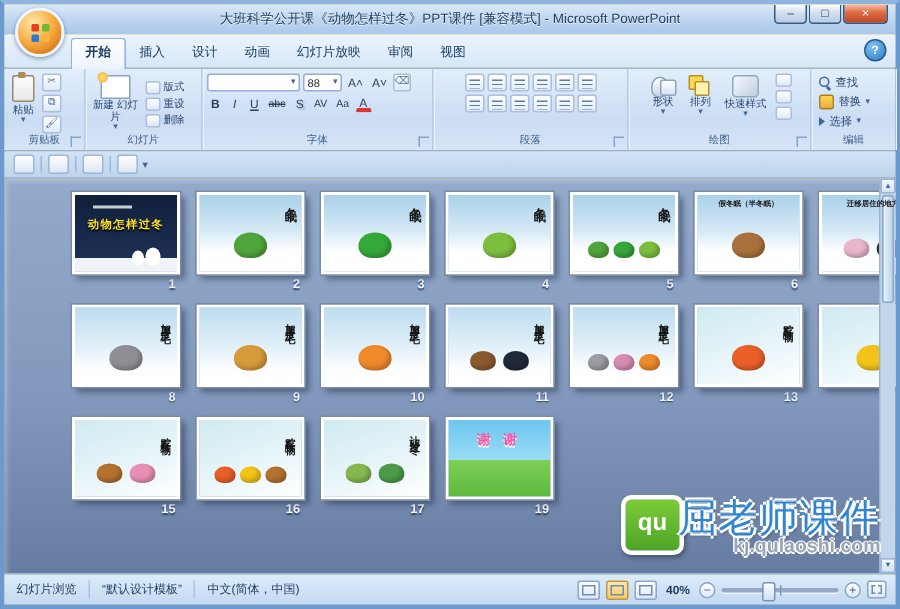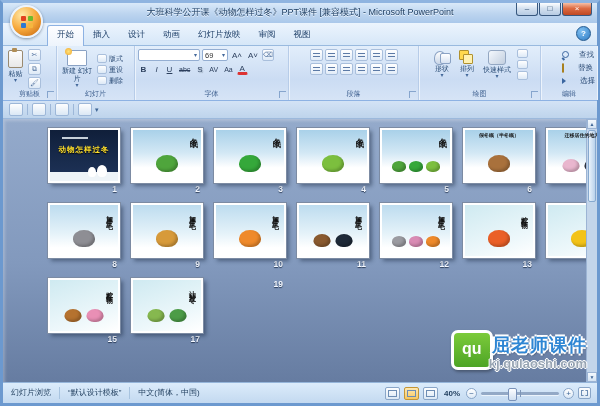--- a/index.html
+++ b/index.html
@@ -20,21 +20,21 @@
   .winbtns{position:absolute;top:0;right:5px;display:flex;gap:1px;z-index:9;}
   .wbtn{width:22px;height:13px;box-sizing:border-box;border:1px solid #38587f;border-top:none;
     border-radius:0 0 3px 3px;background:linear-gradient(#fdfeff,#d4e1f0 45%,#b6cbe3);
     font-size:8px;line-height:11px;text-align:center;color:#234669;}
   .wbtn.close{width:30px;background:linear-gradient(#f6c0a6,#dd6b42 45%,#bf4823);color:#fff;}
   
   .tabstrip{position:relative;height:22px;flex:0 0 22px;display:flex;align-items:flex-end;
     padding-left:44px;background:linear-gradient(#ecf4fd,#d6e7f8);border-bottom:1px solid #99badf;}
   .tab{padding:3px 9px 4px;font-size:8.5px;color:#1c3d66;white-space:nowrap;}
   .tab.active{background:linear-gradient(#fefeff,#edf4fc);border:1px solid #8db2e3;border-bottom:none;
-    border-radius:3px 3px 0 0;padding-bottom:5px;margin-bottom:-1px;font-weight:normal;}
+    border-radius:3px 3px 0 0;padding-bottom:5px;margin-bottom:-1px;font-weight:bold;}
   .helpbtn{position:absolute;right:6px;bottom:4px;width:13px;height:13px;border-radius:50%;
     background:radial-gradient(circle at 35% 30%,#7fc0f2,#2f7cc4);border:1px solid #21598f;
     color:#fff;font-size:8px;font-weight:bold;text-align:center;line-height:13px;}
   
   .ribbon{height:54px;flex:0 0 54px;display:flex;border-bottom:1px solid #8db2e3;
     background:linear-gradient(#e2eefb,#cbdcf3 62%,#d6e4f6);}
   .group{position:relative;box-sizing:border-box;display:flex;flex-direction:column;
     border-right:1px solid #b7cce8;box-shadow:1px 0 0 #ecf3fc;}
   .gbody{flex:1;display:flex;padding:3px 3px 0 3px;gap:3px;}
   .glabel{height:11px;font-size:7px;color:#3f608f;text-align:center;line-height:10px;}
@@ -73,21 +73,21 @@
   .shapeicon .c1{position:absolute;left:1px;top:1px;width:10px;height:12px;border-radius:50% 50% 40% 40%;
     background:linear-gradient(#fdfdfd,#c9d6e8);border:1px solid #8aa2c4;}
   .shapeicon .c2{position:absolute;right:0;top:3px;width:9px;height:9px;background:linear-gradient(#fff,#d6e2f2);
     border:1px solid #8aa2c4;border-radius:2px;}
   .arricon{width:16px;height:14px;position:relative;margin-bottom:1px;}
   .arricon i{position:absolute;width:8px;height:8px;border:1px solid #b0912e;border-radius:1px;}
   .arricon .a1{left:0;top:0;background:#ffd84d;}
   .arricon .a2{left:4px;top:4px;background:#fff1b0;}
   .qsicon{width:16px;height:13px;border-radius:3px;margin-bottom:1px;
     background:linear-gradient(135deg,#f4f8fd,#c2cfdf);border:1px solid #93a7c2;}
-  .editrow{display:flex;align-items:center;gap:14px;font-size:7.5px;color:#2a4a74;line-height:12px;white-space:nowrap;margin-left:16px;}
+  .editrow{display:flex;align-items:center;gap:3px;font-size:7.5px;color:#2a4a74;line-height:12px;white-space:nowrap;}
   .mag{width:8px;height:8px;position:relative;}
   .mag:before{content:"";position:absolute;left:0;top:0;width:5px;height:5px;border:1.5px solid #3b66a0;border-radius:50%;}
   .mag:after{content:"";position:absolute;right:0;bottom:0;width:3px;height:1.5px;background:#3b66a0;transform:rotate(45deg);}
   .swapicon{width:8px;height:8px;background:linear-gradient(#ffd84d,#e8a93a);border:1px solid #a8801f;border-radius:2px;}
   .selicon{width:0;height:0;border-left:4px solid #3b66a0;border-top:3px solid transparent;border-bottom:3px solid transparent;}
   
   .qat{height:17px;flex:0 0 17px;display:flex;align-items:center;gap:3px;padding-left:6px;
     background:linear-gradient(#d3e3f5,#bed4ec);border-bottom:1px solid #9cb9dc;}
   .qbtn{width:14px;height:13px;box-sizing:border-box;border:1px solid #9db7d8;border-radius:2px;
     background:linear-gradient(#fefefe,#dbe8f5);}
@@ -132,21 +132,21 @@
   .varrow{height:10px;background:linear-gradient(#f3f8fd,#d4e3f3);border:1px solid #9cb4d4;
     font-size:5px;line-height:9px;text-align:center;color:#3f6696;box-sizing:border-box;}
   .vthumb{margin:1px;height:70px;border:1px solid #87a9cf;border-radius:2px;
     background:linear-gradient(90deg,#eaf3fb,#b9d2ec);}
   
   .wm{position:absolute;right:10px;bottom:12px;display:flex;align-items:flex-end;z-index:5;}
   .wmlogo{width:36px;height:34px;border-radius:7px;background:linear-gradient(#7ccb3a,#4da426);
     border:3px solid #fff;box-shadow:1px 2px 3px rgba(0,0,0,.3);color:#fff;font-weight:bold;
     font-size:16px;text-align:center;line-height:32px;}
   .wmtext{margin-left:-4px;text-align:right;}
-  .wmbrand{font-size:18px;font-weight:bold;color:#2e86d4;letter-spacing:1px;line-height:24px;
+  .wmbrand{font-size:26px;font-weight:normal;color:#2e86d4;letter-spacing:1px;line-height:24px;
     text-shadow:-2px 0 0 #fff,2px 0 0 #fff,0 -2px 0 #fff,0 2px 0 #fff,1px 2px 2px rgba(0,0,0,.35);}
   .wmurl{font-size:13px;font-weight:bold;color:#98a5b3;line-height:13px;
     text-shadow:-1px 0 0 #fff,1px 0 0 #fff,0 -1px 0 #fff,0 1px 0 #fff;}
   
   .statusbar{height:20px;flex:0 0 20px;display:flex;align-items:center;
     background:linear-gradient(#dcecfb,#c3d9f0);border-top:1px solid #95b5da;
     font-size:8px;color:#1e3c5c;}
   .sseg{padding:0 8px;border-right:1px solid #a8c4e0;height:12px;line-height:12px;white-space:nowrap;}
   .sright{margin-left:auto;display:flex;align-items:center;gap:4px;padding-right:6px;}
   .vbtn{width:15px;height:13px;box-sizing:border-box;border:1px solid #8aa6c8;border-radius:2px;
@@ -246,21 +246,21 @@
 
     <div class="group" style="width:154px">
       <div class="gbody">
         <div class="fontgrid">
           <div class="fontrow">
             <div class="combo" style="width:62px">
                 <span></span>
                 <span class="caret">▾</span>
               </div>
             <div class="combo" style="width:26px">
-                <span>69</span>
+                <span>88</span>
                 <span class="caret">▾</span>
               </div>
             <div class="fbtn">A˄</div>
             <div class="fbtn">A˅</div>
             <div class="mini" style="width:12px">⌫</div>
           </div>
           <div class="fontrow">
             <div class="fbtn" style="font-weight:bold">B</div>
             <div class="fbtn" style="font-style:italic">I</div>
             <div class="fbtn" style="text-decoration:underline">U</div>
@@ -478,27 +478,39 @@
         <div class="cell">
           <div class="thumb bg-frost2">
             <div class="blob" style="width: 17px; height: 13px; background: rgb(181, 114, 47); left: 33.3333%; bottom: 9px; transform: translateX(-50%);"></div>
             <div class="blob" style="width: 17px; height: 13px; background: rgb(233, 143, 181); left: 66.6667%; bottom: 9px; transform: translateX(-50%);"></div>
             <div class="lbl ls-vertical-right">贮存食物</div>
           </div>
           <div class="num">15</div>
         </div>
         <div class="cell">
           <div class="thumb bg-frost2">
+            <div class="blob" style="width: 14px; height: 11px; background: rgb(234, 95, 39); left: 25%; bottom: 9px; transform: translateX(-50%);"></div>
+            <div class="blob" style="width: 14px; height: 11px; background: rgb(243, 195, 24); left: 50%; bottom: 9px; transform: translateX(-50%);"></div>
+            <div class="blob" style="width: 14px; height: 11px; background: rgb(181, 114, 47); left: 75%; bottom: 9px; transform: translateX(-50%);"></div>
+            <div class="lbl ls-vertical-right">贮存食物</div>
+          </div>
+          <div class="num">16</div>
+        </div>
+        <div class="cell">
+          <div class="thumb bg-frost2">
             <div class="blob" style="width: 17px; height: 13px; background: rgb(134, 184, 79); left: 33.3333%; bottom: 9px; transform: translateX(-50%);"></div>
             <div class="blob" style="width: 17px; height: 13px; background: rgb(76, 156, 71); left: 66.6667%; bottom: 9px; transform: translateX(-50%);"></div>
             <div class="lbl ls-vertical-right">让卵过冬</div>
           </div>
           <div class="num">17</div>
         </div>
         <div class="cell">
+          <div class="thumb bg-spring">
+            <div class="lbl ls-title-pink">谢 谢</div>
+          </div>
           <div class="num">19</div>
         </div>
       </div>
 
     <div class="wm">
       <div class="wmlogo">qu</div>
       <div class="wmtext">
         <div class="wmbrand">屈老师课件</div>
         <div class="wmurl">kj.qulaoshi.com</div>
       </div>

